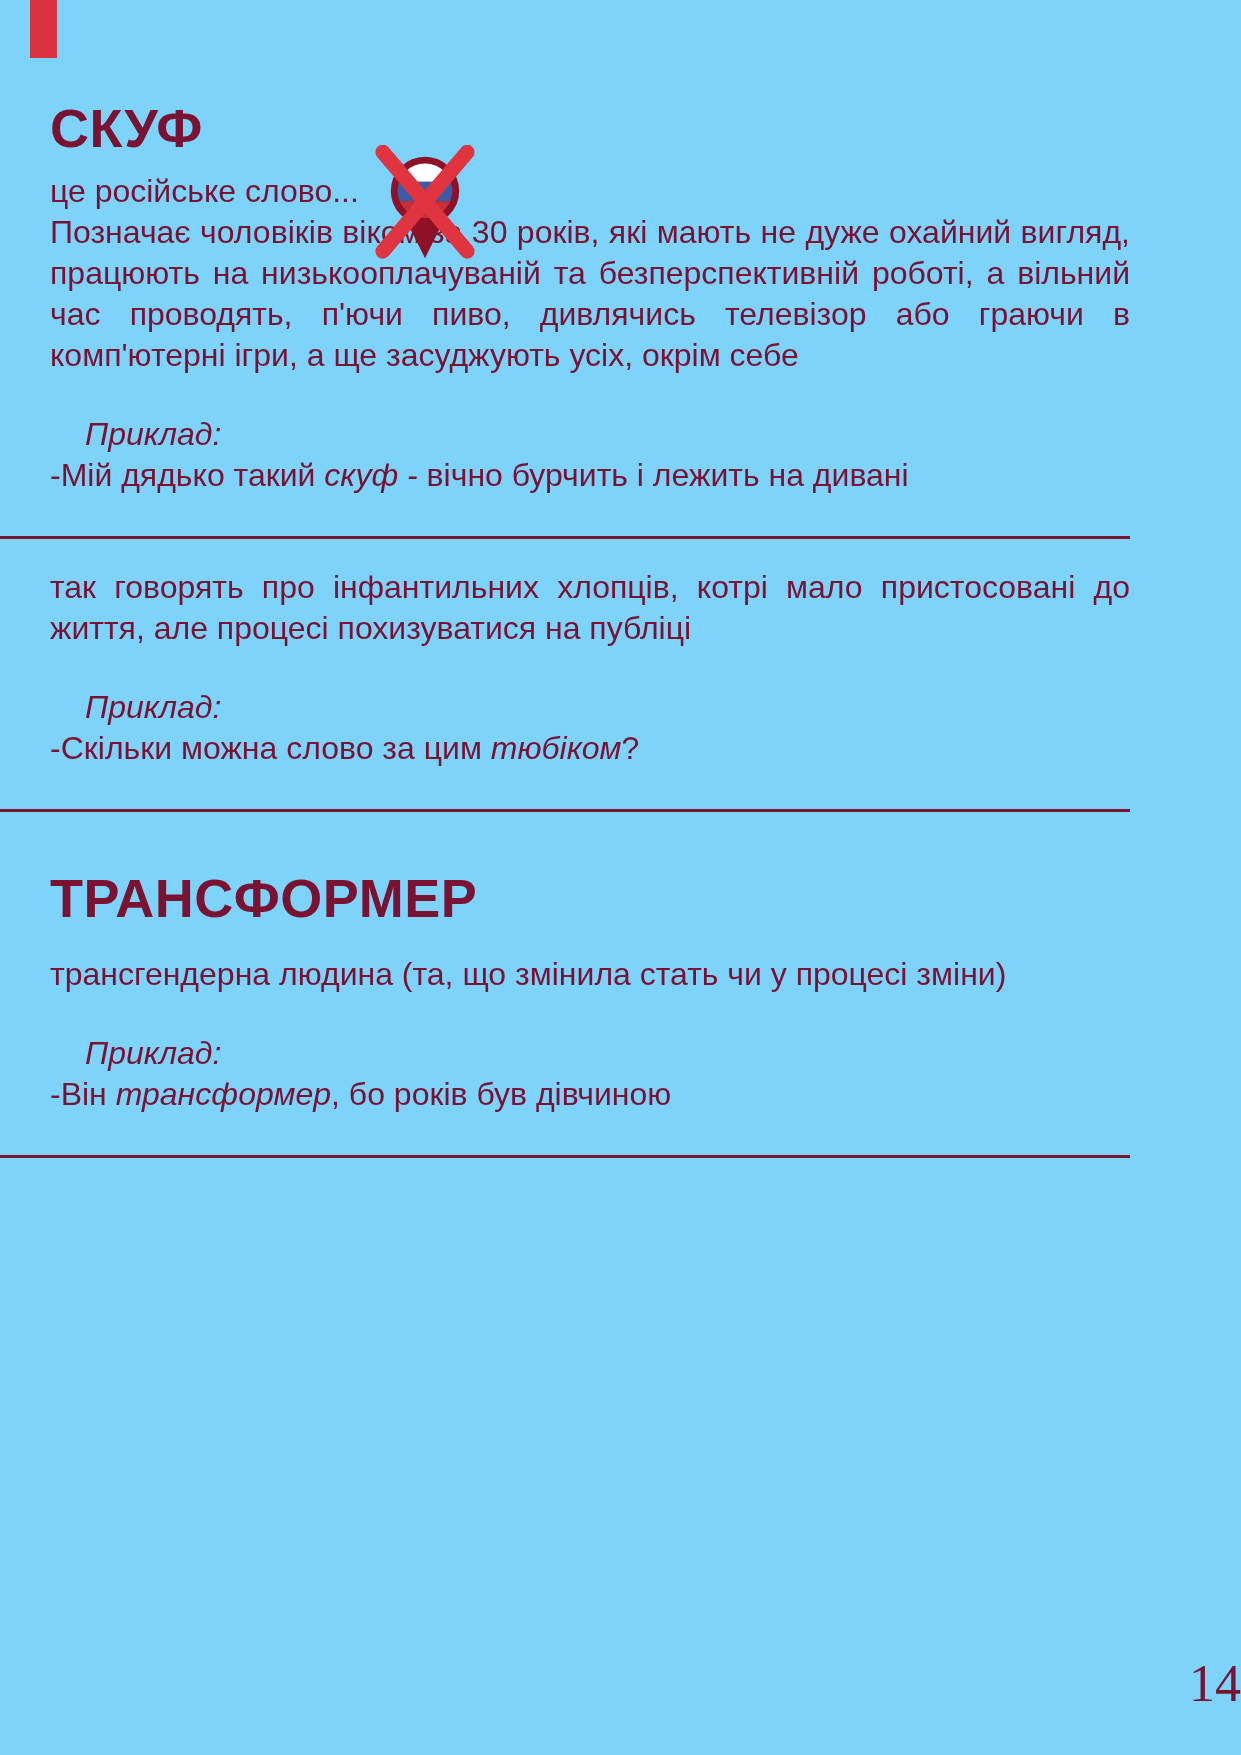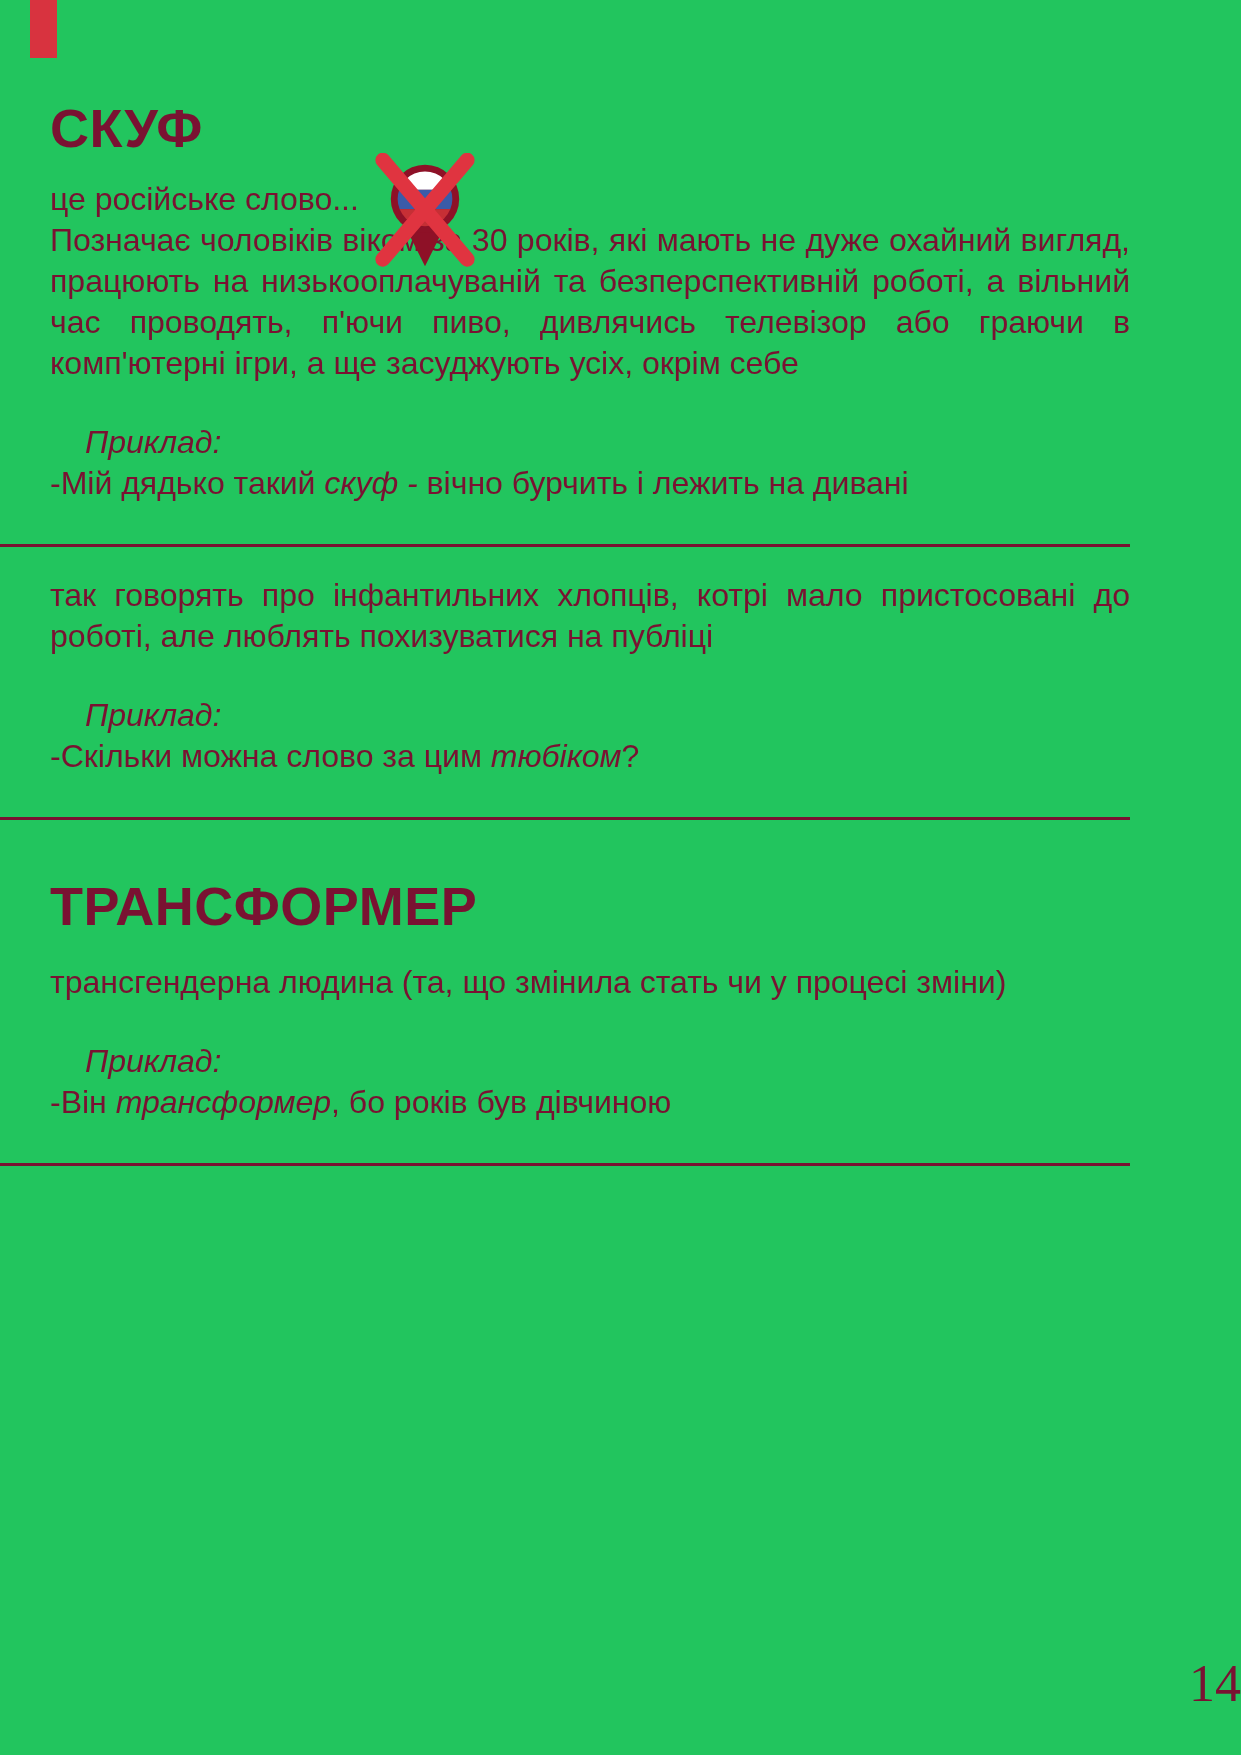--- a/index.html
+++ b/index.html
@@ -1,21 +1,21 @@
 <!DOCTYPE html>
 <html lang="uk"><head>
 <meta charset="utf-8">
 <style>
   html,body{margin:0;padding:0;background:#e9e9e9;}
   .page{
     position:relative;
     width:1241px;
     height:1755px;
     margin:0 auto;
-    background:#22c55e;
+    background:#7dd3fc;
     font-family:"Liberation Sans","DejaVu Sans",sans-serif;
     color:#7a1232;
     overflow:hidden;
     box-sizing:border-box;
     padding:0 111px 0 50px;
   }
   .red-mark{
     position:absolute;
     left:30px; top:0;
     width:27px; height:58px;
@@ -25,21 +25,21 @@
     font-size:54px;
     line-height:1.05;
     font-weight:bold;
     letter-spacing:0.5px;
     margin:0;
     color:#7a1232;
   }
   .entry-skuf h1.term{margin-top:100px;}
   p{margin:0; font-size:32px; line-height:41px;}
   .intro-line{
-    margin-top:22px;
+    margin-top:14px;
     position:relative;
   }
   .definition{
     text-align:justify;
     text-align-last:left;
   }
   .example-label{
     font-style:italic;
     margin-top:38px;
     margin-left:35px;
@@ -103,21 +103,21 @@
       </span>
     </p>
     <p class="definition">Позначає чоловіків віком за 30 років, які мають не дуже охайний вигляд, працюють на низькооплачуваній та безперспективній роботі, а вільний час проводять, п'ючи пиво, дивлячись телевізор або граючи в комп'ютерні ігри, а ще засуджують усіх, окрім себе</p>
     <p class="example-label">Приклад:</p>
     <p class="example"><span>-Мій дядько такий </span><span class="example-term">скуф - </span><span>вічно бурчить і лежить на дивані</span></p>
   </section>
 
   <hr class="divider">
 
   <section class="entry entry-tiubik">
-    <p class="definition">так говорять про інфантильних хлопців, котрі мало пристосовані до роботі, але люблять похизуватися на публіці</p>
+    <p class="definition">так говорять про інфантильних хлопців, котрі мало пристосовані до життя, але процесі похизуватися на публіці</p>
     <p class="example-label">Приклад:</p>
     <p class="example"><span>-Скільки можна слово за цим </span><span class="example-term">тюбіком</span><span>?</span></p>
   </section>
 
   <hr class="divider">
 
   <section class="entry entry-transformer">
     <h1 class="term">ТРАНСФОРМЕР</h1>
     <p class="definition">трансгендерна людина (та, що змінила стать чи у процесі зміни)</p>
     <p class="example-label">Приклад:</p>

